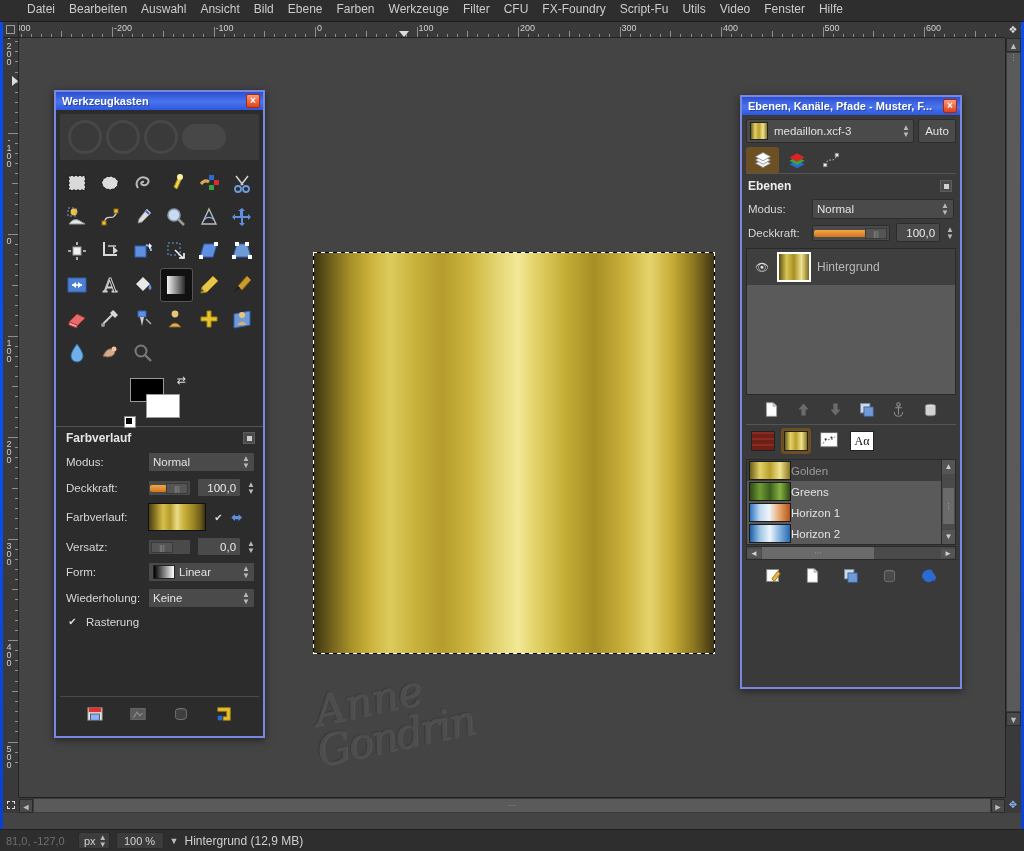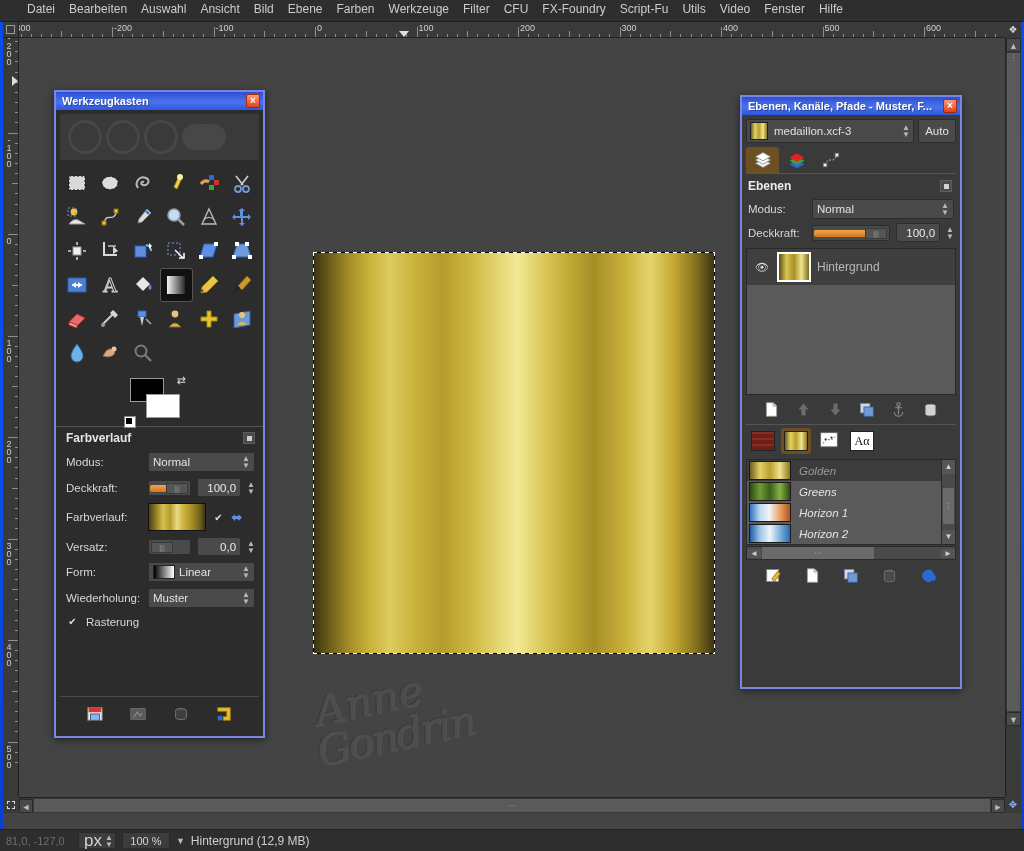--- a/index.html
+++ b/index.html
@@ -113,21 +113,21 @@
   .navbtn { position:absolute; right:0; bottom:16px; width:16px;height:16px; background:#3a3a3a; color:#8ab4f8;font-size:10px;text-align:center;line-height:16px; }
   .rulertr { position:absolute; right:0; top:0; width:16px;height:16px;background:#3a3a3a;color:#ddd;font-size:10px;text-align:center;line-height:16px; }
   
   .statusbar {
     height: 22px; flex: 0 0 22px; background:#2e2e2e;
     display:flex; align-items:center; padding-left:6px; gap:6px;
     border-top:1px solid #1f1f1f;
   }
   .sb-pos { color:#6f6f6f; font-size:11px; min-width:66px; }
   .sb-unit { display:flex;align-items:center;background:#3c3c3c;border:1px solid #2a2a2a;border-radius:2px;height:17px;padding:0 2px; }
-  .sb-unit span { color:#d2d2d2;font-size:17px;padding:0 3px; }
+  .sb-unit span { color:#d2d2d2;font-size:11px;padding:0 3px; }
   .sb-zoom { background:#3c3c3c;border:1px solid #2a2a2a;border-radius:2px;height:17px;width:48px;display:flex;align-items:center;justify-content:center;color:#d2d2d2;font-size:11px; }
   .sb-txt { color:#cfcfcf;font-size:12px; }
   .spin { color:#b9b9b9;font-size:8px;line-height:7px;display:flex;flex-direction:column;align-items:center; }
   
   .fw { position:absolute; background:#3a3a3a; border:2px solid #7b86e0;
         box-shadow: 0 2px 8px rgba(0,0,0,.5); }
   .fw-title {
     height:18px; display:flex;align-items:center; padding:0 3px 0 6px;
     background:linear-gradient(to bottom,#2b4fd0 0%,#4a74ee 55%,#2d57dd 100%);
     color:#fff;font-size:11px;font-weight:bold;
@@ -192,21 +192,21 @@
   .layerlist { background:#5a5a5a;border:1px solid #2a2a2a;margin-top:4px;height:147px;overflow:hidden; }
   .layerrow { display:flex;align-items:center;gap:6px;height:36px;background:#3f3f3f;padding:0 6px; }
   .eye { width:18px;color:#dcdcdc;font-size:11px;text-align:center; }
   .lthumb { width:34px;height:30px;border:2px solid #fff;background:linear-gradient(to right,#5c4e17,#d8c552,#a88f26,#efe28e,#7d6a1d); }
   .lname { color:#b9b9b9;font-size:12px; }
   .btnrow { display:flex;align-items:center;justify-content:space-around;padding:6px 10px; }
   .brushrow { display:flex;gap:3px;padding:3px 2px 5px 2px;border-top:1px solid #555; }
   .bcell { width:30px;height:26px;display:flex;align-items:center;justify-content:center;border-radius:3px; }
   .bcell.sel { background:#6d4f24; }
   .gradlist { background:#5a5a5a;border:1px solid #2a2a2a;height:86px;overflow:hidden;position:relative; }
-  .gradrow { display:flex;align-items:center;gap:8px;height:21px;padding-left:2px;font-style:italic; }
+  .gradrow { display:flex;align-items:center;height:21px;padding-left:2px; }
   .gradrow.sel { background:#3c3c3c; }
   .gsw { width:42px;height:19px;border:1px solid #1b1b1b; }
   .gnm { font-size:11.5px;color:#e3e3e3; }
   .gradrow.sel .gnm { color:#9a9a9a; }
   .gscroll { position:absolute;right:0;top:0;width:14px;height:100%;background:#4a4a4a;border-left:1px solid #2a2a2a; }
   .gscroll .ar { height:14px;color:#d0d0d0;font-size:8px;text-align:center;line-height:14px;background:#555; }
   .gscroll .th { position:absolute;top:28px;left:1px;right:1px;height:36px;background:#6a6a6a;color:#bbb;font-size:7px;text-align:center;line-height:36px; }
   .ghscroll { display:flex;align-items:center;height:14px;background:#4a4a4a;border:1px solid #2a2a2a;margin-top:1px; }
   .ghscroll .ar { width:14px;color:#d0d0d0;font-size:8px;text-align:center;background:#555; }
   .ghscroll .th { flex:0 0 112px;background:#6a6a6a;color:#bbb;font-size:7px;text-align:center;line-height:12px;margin-left:1px; }
@@ -968,21 +968,21 @@
         <span class="spin">
             <b>▲</b>
             <b>▼</b>
           </span>
       </div>
     </div>
 
     <div class="optrow">
       <div class="optlab">Wiederholung:</div>
       <div class="combo">
-        <span>Muster</span>
+        <span>Keine</span>
         <span class="spin">
             <b>▲</b>
             <b>▼</b>
           </span>
       </div>
     </div>
 
     <div class="chkrow">
       <span class="chk" style="border:none;background:none;">✔</span>
       <span>Rasterung</span>

